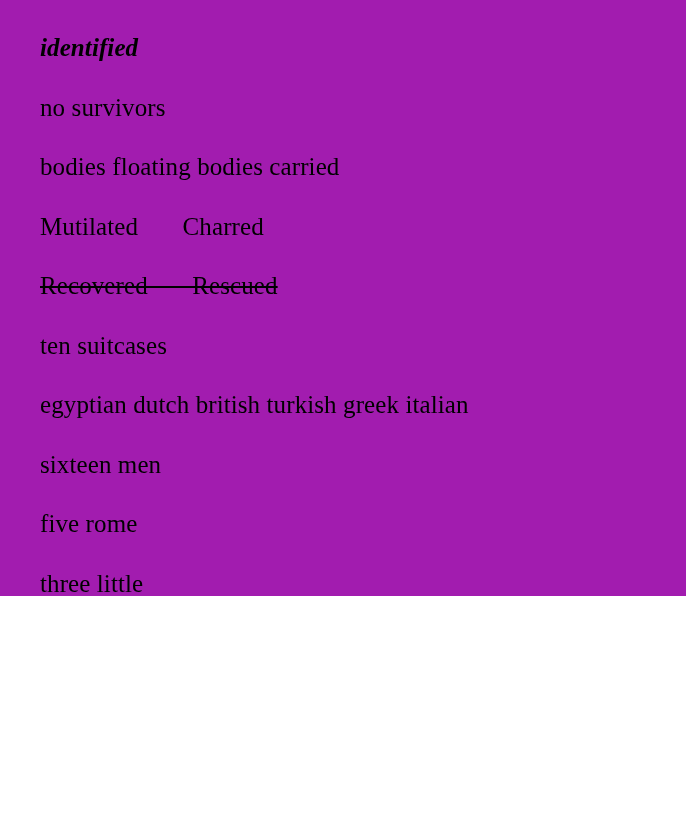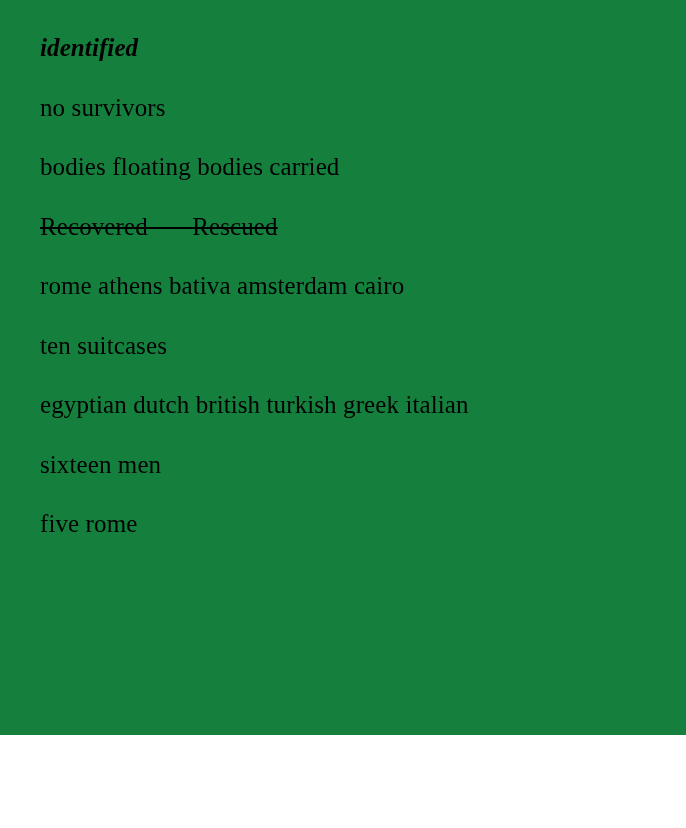--- a/index.html
+++ b/index.html
@@ -10,23 +10,23 @@
   body {
     width: 686px;
     height: 828px;
     font-family: "Liberation Serif", "DejaVu Serif", serif;
     color: #000000;
     overflow: hidden;
   }
   .page {
     box-sizing: border-box;
     width: 686px;
-    height: 735px;
+    height: 596px;
     padding: 18px 6px 0 40px;
-    background: #15803d;
+    background: #a21caf;
   }
   .poem {
     display: block;
   }
   .line {
     display: block;
     font-size: 25px;
     line-height: 59.5px;
     white-space: pre;
     letter-spacing: 0.1px;
@@ -41,20 +41,21 @@
   }
 </style>
 </head>
 <body>
 
 <div class="page">
   <div class="poem">
     <span class="line bold-italic">identified</span>
     <span class="line">no survivors</span>
     <span class="line">bodies floating bodies carried</span>
+    <span class="line">Mutilated       Charred</span>
     <span class="line strike">Recovered       Rescued</span>
-    <span class="line">rome athens bativa amsterdam cairo</span>
     <span class="line">ten suitcases</span>
     <span class="line">egyptian dutch british turkish greek italian</span>
     <span class="line">sixteen men</span>
     <span class="line">five rome</span>
+    <span class="line">three little</span>
   </div>
 </div>
 
 </body></html>

